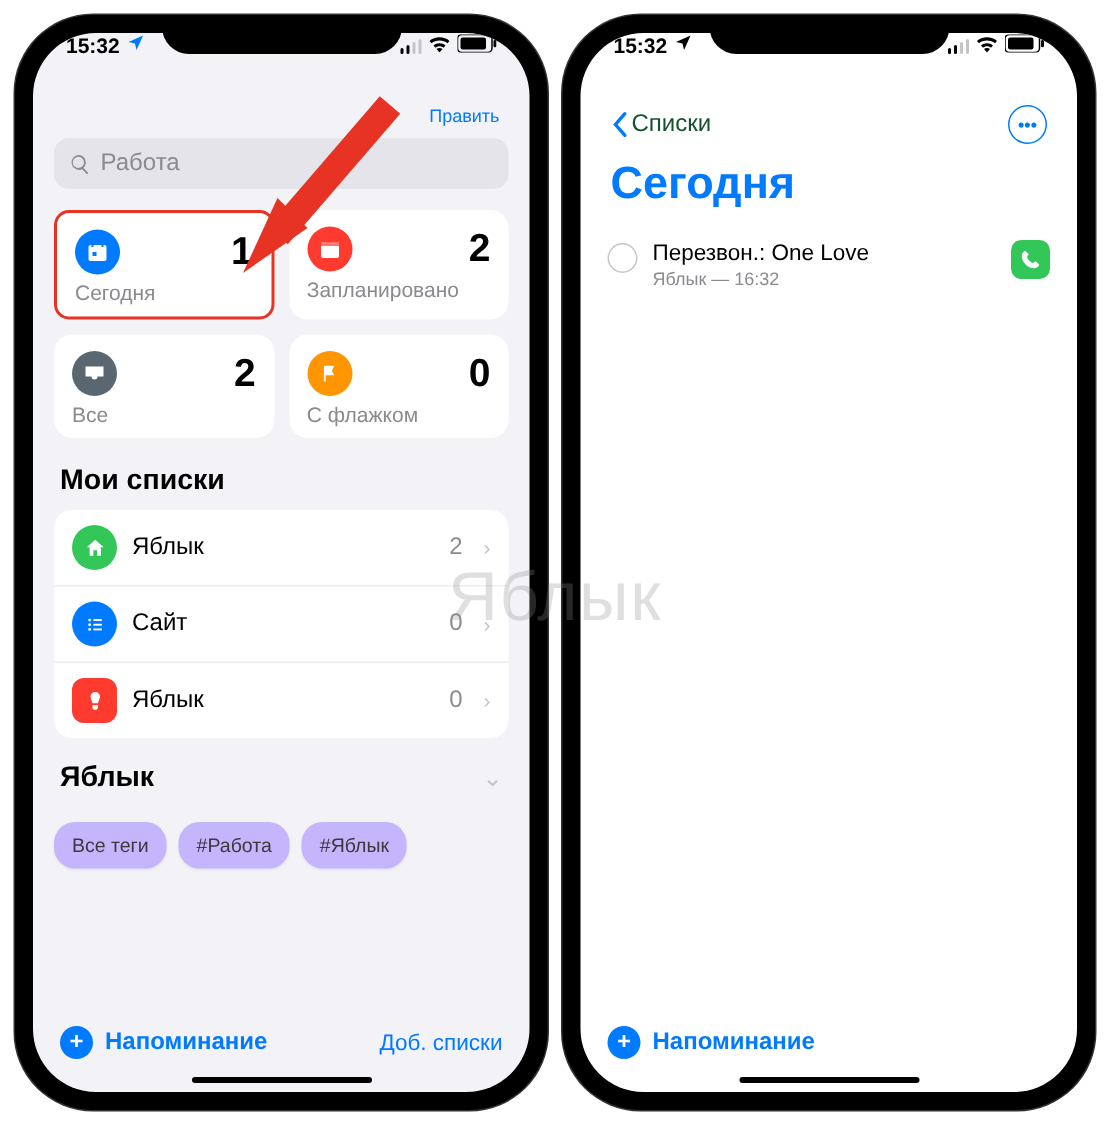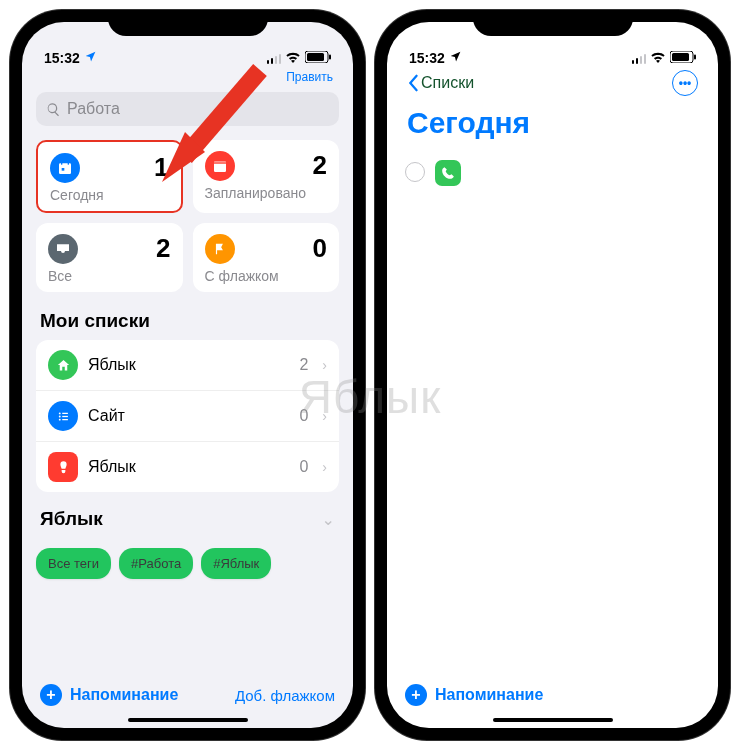--- a/index.html
+++ b/index.html
@@ -2,21 +2,21 @@
 <html><head>
 <meta charset="utf-8">
 <style>
   * { box-sizing: border-box; margin: 0; padding: 0; }
   body { background: #fff; font-family: -apple-system, Helvetica, Arial, sans-serif; width: 740px; height: 752px; position: relative; }
   .phones { display: flex; gap: 10px; padding: 10px; }
   .phone { width: 355px; height: 730px; background: #000; border-radius: 52px; padding: 12px; position: relative; box-shadow: 0 0 0 1px #333; }
   .screen { width: 100%; height: 100%; background: #f2f2f7; border-radius: 42px; overflow: hidden; position: relative; display: flex; flex-direction: column; }
   .screen.white { background: #fff; }
   .notch { position: absolute; top: 0; left: 50%; transform: translateX(-50%); width: 160px; height: 26px; background: #000; border-radius: 0 0 18px 18px; z-index: 20; }
-  .status-bar { height: 44px; display: flex; justify-content: space-between; align-items: flex-end; padding: 0 22px; font-size: 14px; font-weight: 600; color: #000; }
+  .status-bar { height: 44px; display: flex; justify-content: space-between; align-items: flex-start; padding: 0 22px; font-size: 14px; font-weight: 600; color: #000; }
   .status-left { display: flex; align-items: center; gap: 4px; }
   .status-right { display: flex; align-items: center; gap: 4px; }
   .loc-icon { color: #007aff; }
   .content { flex: 1; overflow: hidden; padding: 0 14px; display: flex; flex-direction: column; }
   .edit-row { display: flex; justify-content: flex-end; padding: 4px 6px 8px; }
   .edit-btn { color: #007aff; font-size: 12px; }
   .search-box { background: #e4e4ea; border-radius: 10px; padding: 8px 10px; display: flex; align-items: center; gap: 6px; color: #8a8a8f; font-size: 16px; margin-bottom: 14px; }
   .cards-grid { display: grid; grid-template-columns: 1fr 1fr; gap: 10px; margin-bottom: 16px; }
   .card { background: #fff; border-radius: 12px; padding: 10px 12px 8px; position: relative; }
   .card.highlighted { border: 2px solid #e73323; border-radius: 10px; }
@@ -28,21 +28,21 @@
   .list-wrap { background: #fff; border-radius: 12px; margin-bottom: 14px; }
   .list-row { display: flex; align-items: center; padding: 10px 12px; gap: 10px; }
   .list-row + .list-row { border-top: 1px solid #eee; }
   .list-icon { width: 30px; height: 30px; border-radius: 8px; display: flex; align-items: center; justify-content: center; color: #fff; font-size: 15px; }
   .list-icon.round { border-radius: 50%; }
   .list-label { flex: 1; font-size: 16px; color: #000; }
   .list-count { color: #8a8a8f; font-size: 16px; margin-right: 4px; }
   .chev { color: #c5c5c9; font-size: 14px; }
   .tags-head { display: flex; justify-content: space-between; align-items: center; padding: 2px 4px 8px; }
   .tags-row { display: flex; gap: 8px; padding: 10px 0; }
-  .tag-chip { background: #22c55e; border-radius: 14px; box-shadow: 0 1px 2px rgba(0,0,0,0.08); padding: 8px 12px; font-size: 13px; color: #3a3a3c; }
+  .tag-chip { background: #c4b5fd; border-radius: 14px; box-shadow: 0 1px 2px rgba(0,0,0,0.08); padding: 8px 12px; font-size: 13px; color: #3a3a3c; }
   .bottom-bar { display: flex; justify-content: space-between; align-items: center; padding: 12px 18px 22px; }
   .bottom-left { display: flex; align-items: center; gap: 8px; color: #007aff; font-size: 16px; font-weight: 600; }
   .plus-circle { width: 22px; height: 22px; border-radius: 50%; background: #007aff; color: #fff; display: flex; align-items: center; justify-content: center; font-size: 16px; font-weight: 700; }
   .bottom-right { color: #007aff; font-size: 15px; }
   .nav-row { display: flex; justify-content: space-between; align-items: center; padding: 4px 6px 6px; }
   .back-btn { display: flex; align-items: center; gap: 2px; color: #14532d; font-size: 16px; }
   .more-btn { width: 26px; height: 26px; border-radius: 50%; border: 1.5px solid #007aff; color: #007aff; display: flex; align-items: center; justify-content: center; font-size: 12px; font-weight: 700; }
   .big-title { font-size: 30px; font-weight: 700; color: #007aff; padding: 4px 6px 14px; }
   .reminder-row { display: flex; align-items: flex-start; padding: 6px 4px; gap: 10px; }
   .radio-empty { width: 20px; height: 20px; border-radius: 50%; border: 1.5px solid #c5c5c9; margin-top: 2px; flex-shrink: 0; }
@@ -197,21 +197,21 @@
           <span class="tag-chip">Все теги</span>
           <span class="tag-chip">#Работа</span>
           <span class="tag-chip">#Яблык</span>
         </div>
       </div>
       <div class="bottom-bar">
         <div class="bottom-left">
           <span class="plus-circle">+</span>
           <span>Напоминание</span>
         </div>
-        <span class="bottom-right">Доб. флажком</span>
+        <span class="bottom-right">Доб. списки</span>
       </div>
       <div class="home-ind"></div>
     </div>
     <svg class="arrow-overlay" viewBox="0 0 120 130">
       <path d="M110 8 L35 95" stroke="#e73323" stroke-width="18" fill="none"></path>
       <path d="M12 120 L55 90 L35 70 Z" fill="#e73323"></path>
     </svg>
   </div>
 
   <div class="phone">
@@ -251,20 +251,24 @@
               </svg>
             <span>Списки</span>
           </div>
           <div class="more-btn">
             <span>•••</span>
           </div>
         </div>
         <div class="big-title">Сегодня</div>
         <div class="reminder-row">
           <div class="radio-empty"></div>
+          <div class="rem-text">
+            <div class="rem-title">Перезвон.: One Love</div>
+            <div class="rem-sub">Яблык — 16:32</div>
+          </div>
           <div class="call-btn">
             <svg width="14" height="14" viewBox="0 0 24 24" fill="#fff">
                 <path d="M6 2l4 4-2 3c1 3 4 6 7 7l3-2 4 4c-1 3-4 4-6 4C9 22 2 15 2 8c0-2 1-5 4-6z"></path>
               </svg>
           </div>
         </div>
       </div>
       <div class="bottom-bar">
         <div class="bottom-left">
           <span class="plus-circle">+</span>

